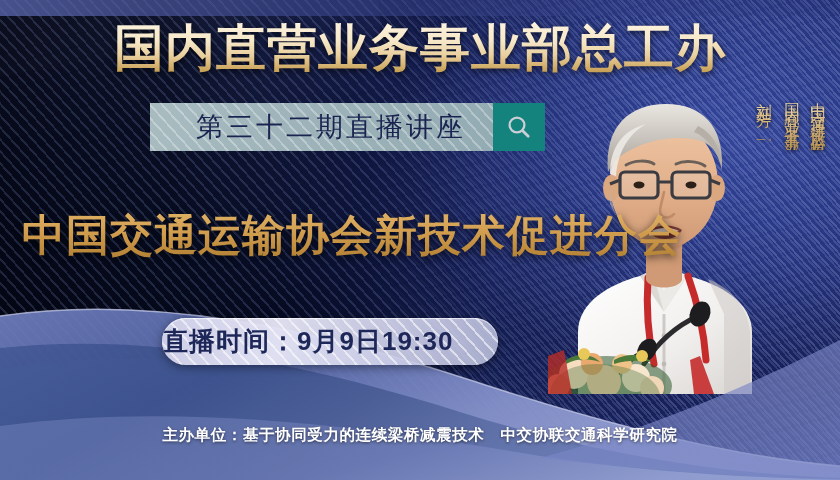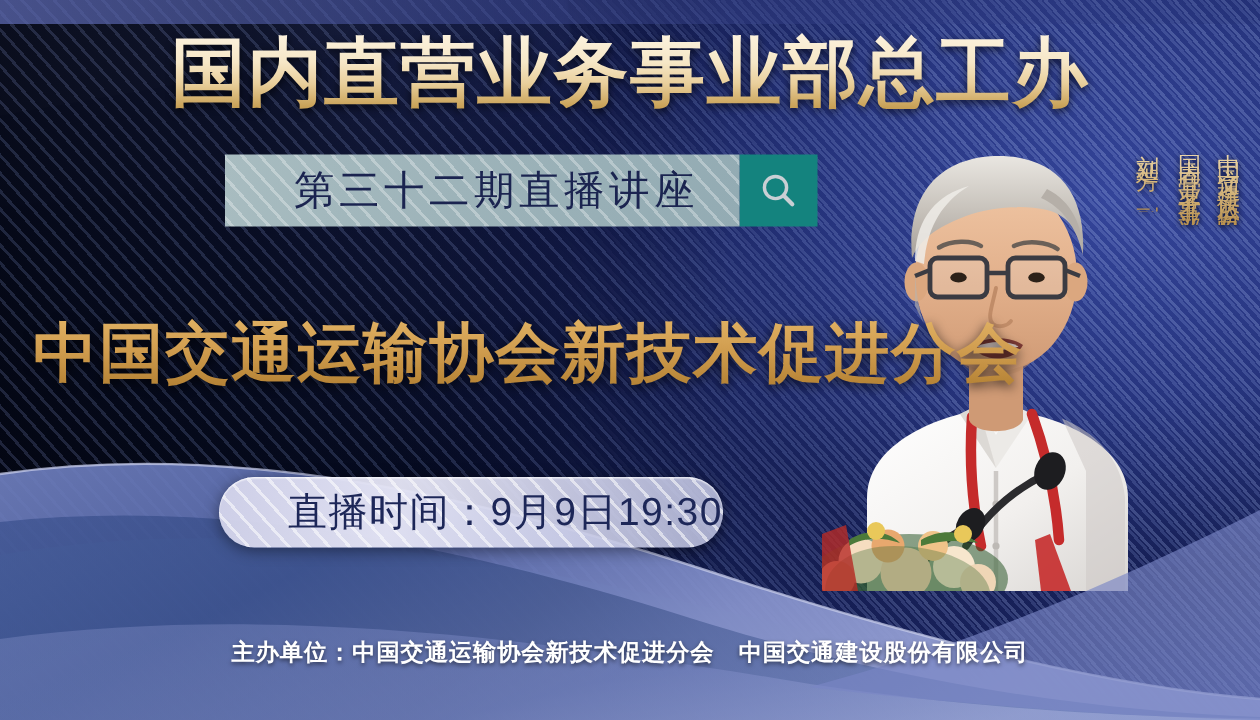--- a/index.html
+++ b/index.html
@@ -187,31 +187,32 @@
     background: linear-gradient(to bottom, #e3b567 0%, #d3a052 40%, #bd8a3c 75%, #a9792f 100%);
     -webkit-background-clip: text;
     background-clip: text;
     color: transparent;
     -webkit-text-fill-color: transparent;
     filter: drop-shadow(0 2px 4px rgba(0,0,0,0.7));
   }
 
   .time-pill {
     position: absolute;
-    left: 146px;
+    left: 162px;
     top: 318px;
     width: 336px;
     height: 47px;
     border-radius: 24px;
     background: linear-gradient(105deg, rgba(214,214,236,0.93) 0%, rgba(228,228,244,0.96) 35%, rgba(205,207,232,0.92) 70%, rgba(186,190,220,0.88) 100%);
     box-shadow: 0 2px 10px rgba(0,0,0,0.45), inset 0 1px 1px rgba(255,255,255,0.7);
     display: flex;
     align-items: center;
-    justify-content: flex-end;
+    justify-content: flex-start;
     overflow: hidden;
+    font-weight: bold;
   }
   .time-pill::after {
     content:"";
     position:absolute; inset:0;
     background-image: repeating-linear-gradient(48deg,
       rgba(255,255,255,0) 0px, rgba(255,255,255,0) 4px,
       rgba(255,255,255,0.55) 4px, rgba(255,255,255,0.55) 6px,
       rgba(255,255,255,0) 6px, rgba(255,255,255,0) 10px);
     pointer-events:none;
   }
@@ -445,15 +446,15 @@
   <div class="time-pill">
     <span class="time-text">直播时间：9月9日19:30</span>
   </div>
 
   <div class="vcols">
     <div class="vcol vcol-name">刘延芳　副主任</div>
     <div class="vcol vcol-dept">国内直营业务事业部总工办</div>
     <div class="vcol vcol-company">中国交通建设股份有限公司</div>
   </div>
 
-  <div class="footer">主办单位：中国交通运输协会新技术促进分会　中国交通建设股份有限公司</div>
+  <div class="footer">主办单位：基于协同受力的连续梁桥减震技术　中交协联交通科学研究院</div>
 
 </div>
 
 </body></html>

